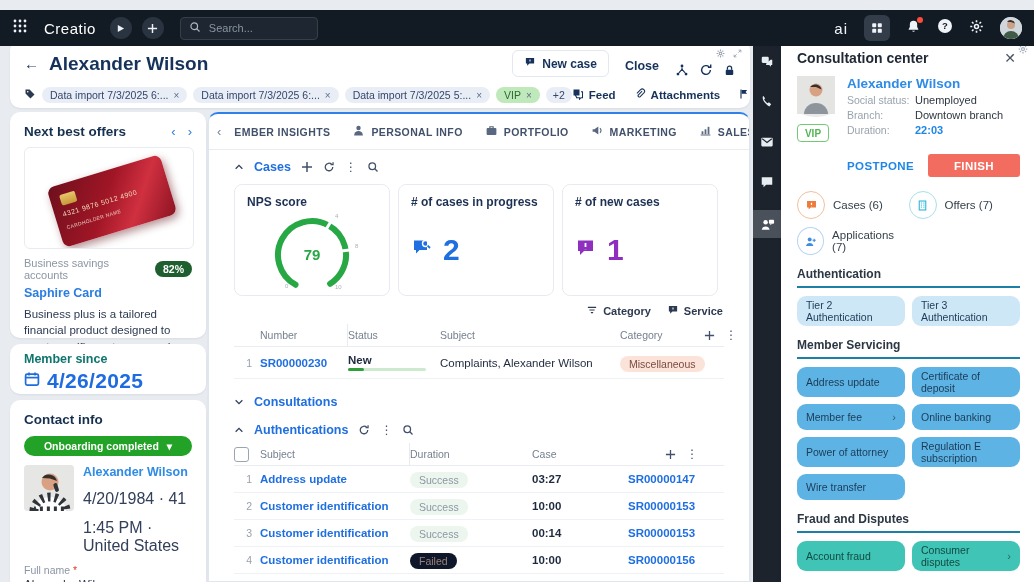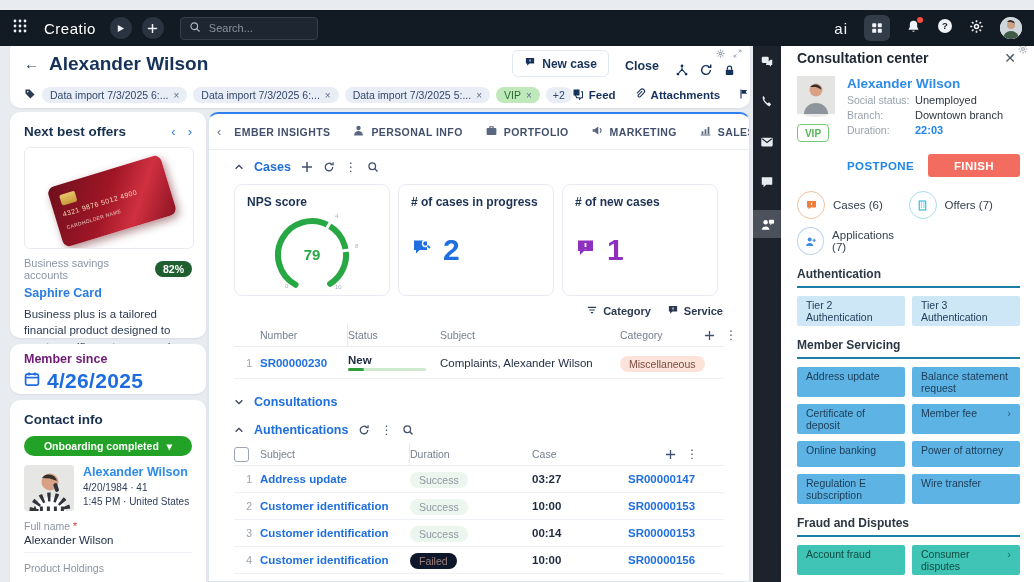--- a/index.html
+++ b/index.html
@@ -50,29 +50,29 @@
   .ccard{position:absolute;left:28px;top:22px;width:118px;height:62px;border-radius:7px;transform:rotate(-17deg);background:linear-gradient(125deg,#6e0f1d 0%,#a01626 45%,#d03040 70%,#8c1322 100%);box-shadow:2px 4px 8px rgba(90,10,20,.45);}
   .ccard .chipg{position:absolute;left:10px;top:10px;width:16px;height:11px;border-radius:2px;background:linear-gradient(#e8c56b,#c79a3a);}
   .ccard .num{position:absolute;left:8px;top:26px;font-size:7px;letter-spacing:.5px;color:#f3d9ba;white-space:nowrap;}
   .ccard .holder{position:absolute;left:8px;top:40px;font-size:5px;letter-spacing:.4px;color:#e9c9c0;}
   .offer-meta{display:flex;align-items:center;margin-top:8px;}
   .offer-cat{font-size:11px;color:#8b96a4;}
   .score-badge{margin-left:auto;background:#1f5f2f;color:#fff;font-size:10.5px;font-weight:700;border-radius:9px;padding:2px 8px;}
   .offer-name{margin-top:5px;font-size:12.5px;font-weight:600;color:#2a7de1;cursor:pointer;}
   .offer-desc{margin-top:6px;font-size:11.5px;line-height:1.42;color:#2b3a52;}
   .member{left:10px;top:344px;width:196px;height:50px;padding:8px 14px;box-sizing:border-box;}
-  .member-label{font-size:12.5px;font-weight:700;color:#701a75;}
+  .member-label{font-size:12.5px;font-weight:700;color:#0f766e;}
   .member-date{display:flex;align-items:center;gap:7px;margin-top:3px;color:#1e6ce0;}
   .member-date .d{font-size:21px;font-weight:800;letter-spacing:.3px;}
   .contact{left:10px;top:400px;width:196px;height:196px;padding:12px 14px;box-sizing:border-box;}
   .onboard{margin-top:9px;height:20px;border-radius:10px;background:#22a226;color:#fff;font-size:10.5px;font-weight:700;display:flex;align-items:center;justify-content:center;gap:8px;cursor:pointer;}
   .profile{display:flex;gap:9px;margin-top:9px;}
   .photo{width:50px;height:46px;border-radius:4px;overflow:hidden;background:#ededed;flex:none;}
   .pr-name{font-size:12.5px;font-weight:600;color:#2e8be6;cursor:pointer;}
-  .pr-line{font-size:10px;color:#33405a;margin-top:3px;}
+  .pr-line{font-size:16px;color:#33405a;margin-top:11px;}
   .fld{margin-top:9px;}
   .fld-label{font-size:10.5px;color:#8b95a3;}
   .req{color:#e03a2f;}
   .fld-value{font-size:11.5px;color:#1f2c44;margin-top:2px;border-bottom:1px solid #eef1f5;padding-bottom:6px;}
   
   .main{left:208px;top:112px;width:542px;height:470px;border:1px solid #dfe6ee;border-top:2px solid #2f80ed;border-radius:10px 10px 0 0;box-sizing:border-box;overflow:hidden;}
   .tabs{display:flex;align-items:center;height:35px;border-bottom:1px solid #e9edf2;padding:0 6px;gap:0;}
   .tab{display:flex;align-items:center;gap:6px;padding:0 11px;font-size:10.5px;font-weight:600;letter-spacing:.4px;color:#42506b;height:100%;cursor:pointer;white-space:nowrap;}
   .tab .ic{color:#5a6780;}
   .tab-scroll{color:#7a8699;font-size:13px;cursor:pointer;padding:0 2px;}
@@ -139,21 +139,21 @@
   .finish{margin-left:auto;background:#f26d5f;color:#fff;font-size:11.5px;font-weight:700;letter-spacing:.4px;border:none;border-radius:3px;width:92px;height:23px;cursor:pointer;font-family:inherit;}
   .rp-links{display:grid;grid-template-columns:1fr 1fr;row-gap:8px;margin-top:14px;}
   .rp-link{display:flex;align-items:center;gap:8px;font-size:11.5px;color:#333f4a;cursor:pointer;}
   .lcirc{width:26px;height:26px;border-radius:50%;display:flex;align-items:center;justify-content:center;background:#fff;}
   .lc-cases{border:1px solid #f2c09b;color:#ec7b3c;}
   .lc-offers{border:1px solid #a8dfec;color:#35b6d9;}
   .lc-apps{border:1px solid #b9d4f2;color:#3f8ce0;}
   .rp-sec{margin-top:12px;}
   .rp-sec-title{font-size:12px;font-weight:600;color:#2b3743;padding-bottom:5px;border-bottom:2px solid #1b7fa6;}
   .rp-grid{display:grid;grid-template-columns:1fr 1fr;gap:7px;margin-top:8px;}
-  .rbtn{border:none;border-radius:2px;min-height:26px;padding:3px 9px;font-size:10.5px;line-height:12px;text-align:left;display:flex;justify-content:space-between;gap:4px;cursor:pointer;font-family:inherit;color:#1c3a56;}
+  .rbtn{border:none;border-radius:9px;min-height:26px;padding:3px 9px;font-size:10.5px;line-height:12px;text-align:left;display:flex;align-items:center;justify-content:space-between;gap:4px;cursor:pointer;font-family:inherit;color:#1c3a56;}
   .rbtn .lbl{flex:1;}
   .rb-sky{background:#5db4e4;}
   .rb-pale{background:#cde7f6;}
   .rb-teal{background:#3fc4b5;color:#114b44;}
   .rb-chev{font-size:11px;opacity:.75;}
 </style>
 </head>
 <body>
 
 <div class="screen">
@@ -747,23 +747,20 @@
       </div>
     </div>
 
     <div class="rp-sec">
       <div class="rp-sec-title">Member Servicing</div>
       <div class="rp-grid">
         <button class="rbtn rb-sky">
             <span class="lbl">Address update</span>
           </button>
         <button class="rbtn rb-sky">
-            <span class="lbl">Balance statement request</span>
-          </button>
-        <button class="rbtn rb-sky">
             <span class="lbl">Certificate of deposit</span>
           </button>
         <button class="rbtn rb-sky">
             <span class="lbl">Member fee</span>
             <span class="rb-chev">›</span>
           </button>
         <button class="rbtn rb-sky">
             <span class="lbl">Online banking</span>
           </button>
         <button class="rbtn rb-sky">

